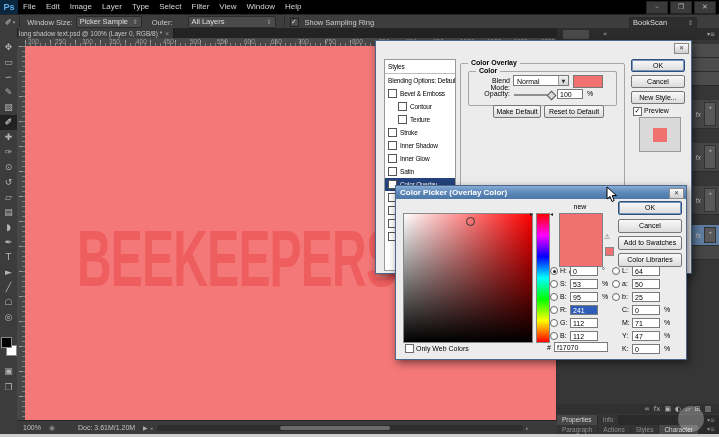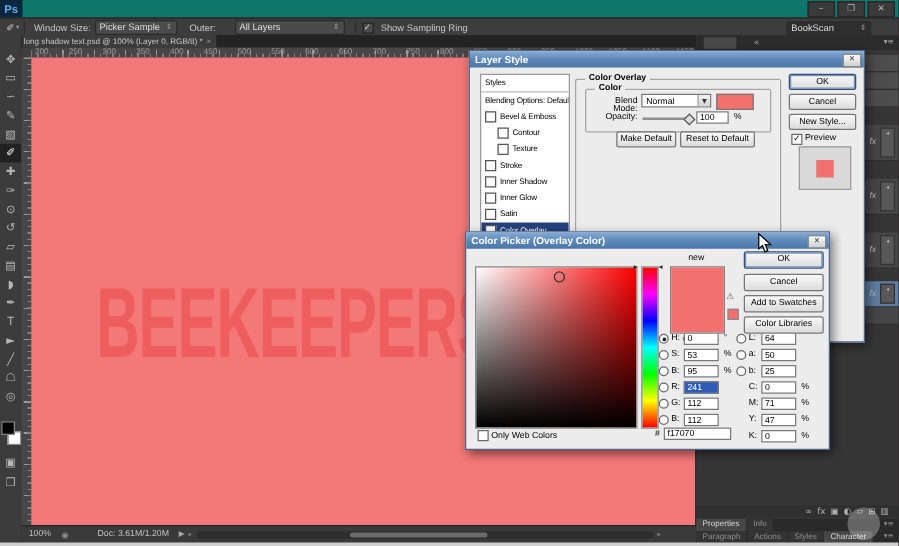--- a/index.html
+++ b/index.html
@@ -2,21 +2,21 @@
 <html><head>
 <meta charset="utf-8">
 <style>
   html,body{margin:0;padding:0;background:#1e1e1e;}
   #app{position:relative;width:719px;height:437px;overflow:hidden;background:#2f2f2f;
        font-family:"Liberation Sans",sans-serif;cursor:default;}
   .abs{position:absolute;}
   .icon{font-family:"DejaVu Sans",sans-serif;}
 
   
-  #menubar{left:0;top:0;width:719px;height:14px;background:#0f766e;display:flex;align-items:flex-end;
+  #menubar{left:0;top:0;width:719px;height:14px;background:#000000;display:flex;align-items:flex-end;
            font-size:8px;color:#d4d4d4;}
   #ps-logo{width:18px;height:14px;background:#0b2740;color:#63aee8;font-weight:bold;font-size:9px;
            text-align:center;line-height:14px;flex:none;}
   .mitem{padding:0 5px;line-height:14px;white-space:nowrap;}
   #winctrl{margin-left:auto;display:flex;gap:2px;padding-right:3px;}
   .wbtn{width:20px;height:11px;background:#3a3a3a;border:1px solid #242424;color:#bbb;font-size:7px;
         line-height:10px;text-align:center;}
 
   
   #optionsbar{left:0;top:14px;width:719px;height:14px;background:#3d3d3d;border-top:1px solid #262626;
@@ -133,21 +133,21 @@
   .swatchbox{position:absolute;border:1px solid #777;}
   .slider-track{position:absolute;height:2px;background:#8f8f8f;}
   .slider-thumb{position:absolute;width:5px;height:5px;background:#dcdcdc;border:1px solid #555;transform:rotate(45deg);}
   .vbox{position:absolute;background:#fff;border:1px solid #7a7a7a;height:10px;font-size:7px;
      line-height:10px;padding-left:2px;box-sizing:border-box;}
   #ls-preview-box{position:absolute;left:263px;top:76px;width:40px;height:33px;background:#d9d9d9;
      border:1px solid #9a9a9a;display:flex;align-items:center;justify-content:center;}
   #ls-preview-box .chip{width:14px;height:14px;background:#f17070;}
 
   
-  #color-picker{left:372px;top:185px;width:290px;height:173px;z-index:20;}
+  #color-picker{left:395px;top:185px;width:290px;height:173px;z-index:20;}
   #cp-field{position:absolute;left:7px;top:27px;width:128px;height:128px;border:1px solid #888;
      background:linear-gradient(to top,#000,rgba(0,0,0,0)),linear-gradient(to right,#fff,#ff0000);}
   #cp-marker{position:absolute;left:62px;top:3px;width:7px;height:7px;border:1px solid #333;border-radius:50%;}
   #cp-hue{position:absolute;left:140px;top:27px;width:12px;height:128px;border:1px solid #888;
      background:linear-gradient(#f00 0%,#f0f 16.6%,#00f 33.3%,#0ff 50%,#0f0 66.6%,#ff0 83.3%,#f00 100%);}
   .huearrL{position:absolute;left:134px;top:24px;font-size:6px;color:#222;}
   .huearrR{position:absolute;left:154px;top:24px;font-size:6px;color:#222;}
   .cp-small{position:absolute;font-size:7px;color:#000;}
   #cp-swatch{position:absolute;left:163px;top:27px;width:42px;height:52px;border:1px solid #808080;}
   #cp-swatch .half{width:100%;height:50%;}
@@ -171,20 +171,33 @@
      background:rgba(255,255,255,0.28);z-index:40;}
   #cursor{left:606px;top:186px;z-index:60;}
 </style>
 </head>
 <body>
 
 <div id="app">
 
   <div id="menubar" class="abs">
     <div id="ps-logo">Ps</div>
+    <div style="display:flex;">
+
+    <span class="mitem">File</span>
+        <span class="mitem">Edit</span>
+        <span class="mitem">Image</span>
+        <span class="mitem">Layer</span>
+        <span class="mitem">Type</span>
+        <span class="mitem">Select</span>
+        <span class="mitem">Filter</span>
+        <span class="mitem">View</span>
+        <span class="mitem">Window</span>
+        <span class="mitem">Help</span>
+      </div>
     <div id="winctrl">
 
     <span class="wbtn icon">–</span>
         <span class="wbtn icon">❐</span>
         <span class="wbtn icon">✕</span>
       </div>
   </div>
 
   <div id="optionsbar" class="abs">
     <span class="icon" style="margin-left:5px;color:#c9c9c9;font-size:8px;">✐</span>
@@ -387,21 +400,20 @@
           <span class="ptab" style="height:9px;line-height:9px;">Styles</span>
           <span class="ptab active" style="height:9px;line-height:9px;">Character</span>
         </div>
       <span class="pmenu icon">▾≡</span>
     </div>
   </div>
 
   <div id="bottomstrip" class="abs"></div>
 
   <div id="layer-style" class="abs dialog">
-    <div class="dtitle">Layer Style</div>
     <span class="xbtn icon" style="right:2px;">✕</span>
 
     <div id="ls-list">
       <div>
 
       <div class="srow hdr">
 
           <span>Styles</span>
         </div>
           <div class="srow">

